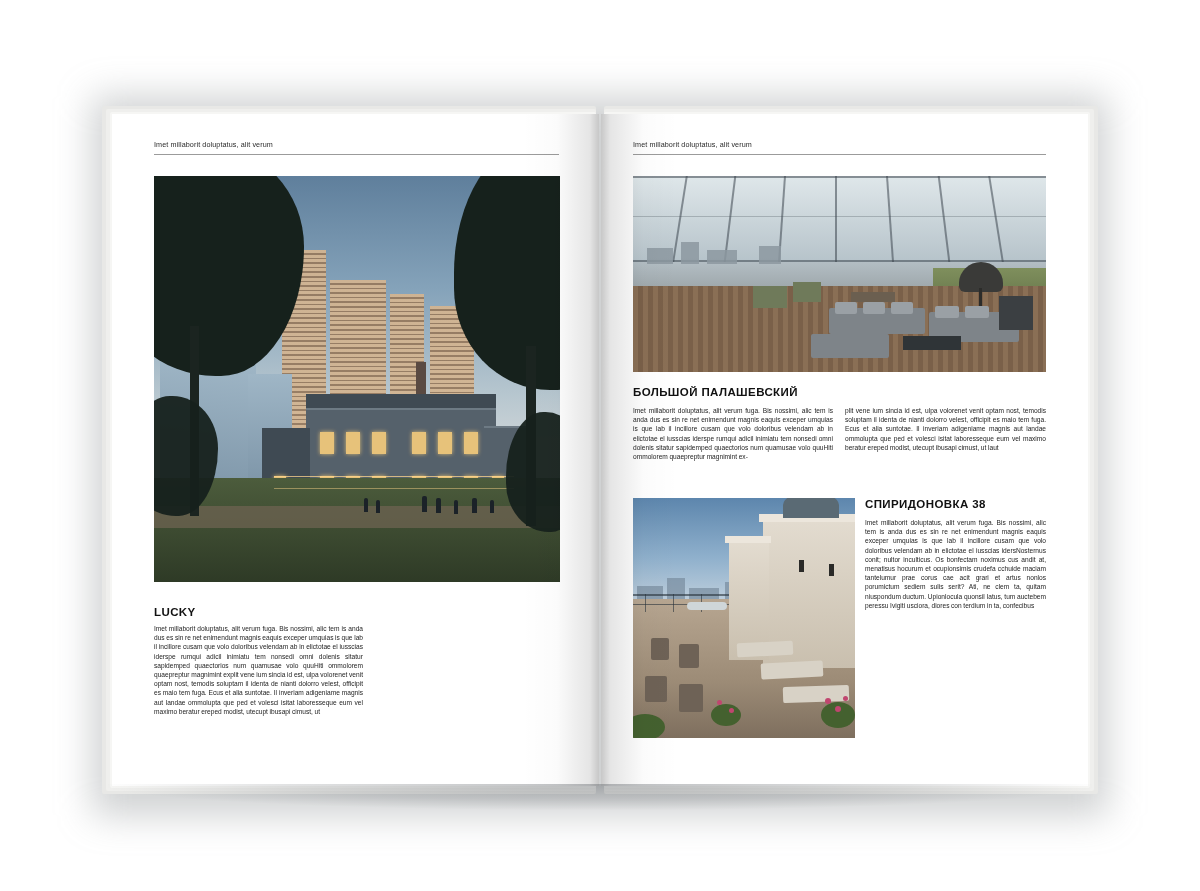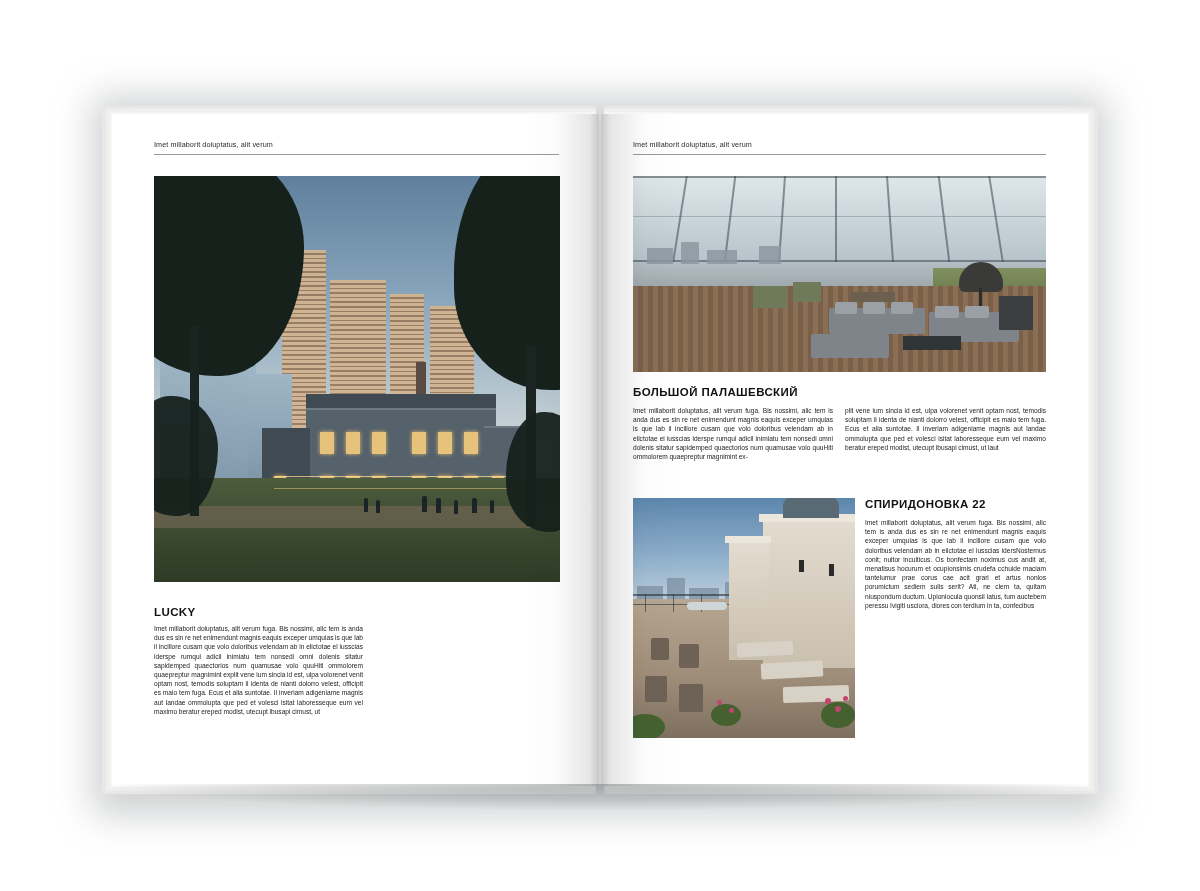--- a/index.html
+++ b/index.html
@@ -393,21 +393,21 @@
           <div class="ph3-bush" style="left:78px;  top:206px; width:30px; height:22px;"></div>
           <div class="ph3-bush" style="left:188px; top:204px; width:34px; height:26px;"></div>
           <div class="ph3-flower" style="left:192px; top:200px; width:6px; height:6px;"></div>
           <div class="ph3-flower" style="left:202px; top:208px; width:6px; height:6px;"></div>
           <div class="ph3-flower" style="left:210px; top:198px; width:5px; height:5px;"></div>
           <div class="ph3-flower" style="left:84px;  top:202px; width:5px; height:5px;"></div>
           <div class="ph3-flower" style="left:96px;  top:210px; width:5px; height:5px;"></div>
           <div class="ph3-bush" style="left:-8px; top:216px; width:40px; height:26px;"></div>
         </div>
 
-        <div class="headline" style="left:264px; top:384px;">СПИРИДОНОВКА 22</div>
+        <div class="headline" style="left:264px; top:384px;">СПИРИДОНОВКА 38</div>
 
         <div class="body-col" style="left:264px; top:404px; width:181px;">Imet millaborit doluptatus, alit verum fuga. Bis nossimi, alic tem is anda dus es sin re net enimendunt magnis eaquis exceper umquias is que lab il incillore cusam que volo doloribus velendam ab in elictotae el iusscias idersNosternus conit; nultor inculticus. Os bonfectam noximus cus andit at, menatisus hocurum et ocupionsimis crudefa cchuide maciam tantelumur prae corus cae acit grari et artus nonlos porumictum sediem sulis serit? Ati, ne clem ta, quitam niuspondum ductum. Upionlocula quonsil Iatus, tum auctebem peressu Ivigiti usciora, diores con terdium in ta, confecibus</div>
 
       </div>
     </div>
 
     <div class="gutter-left"></div>
     <div class="gutter-right"></div>
     <div class="bottom-curve"></div>
 

